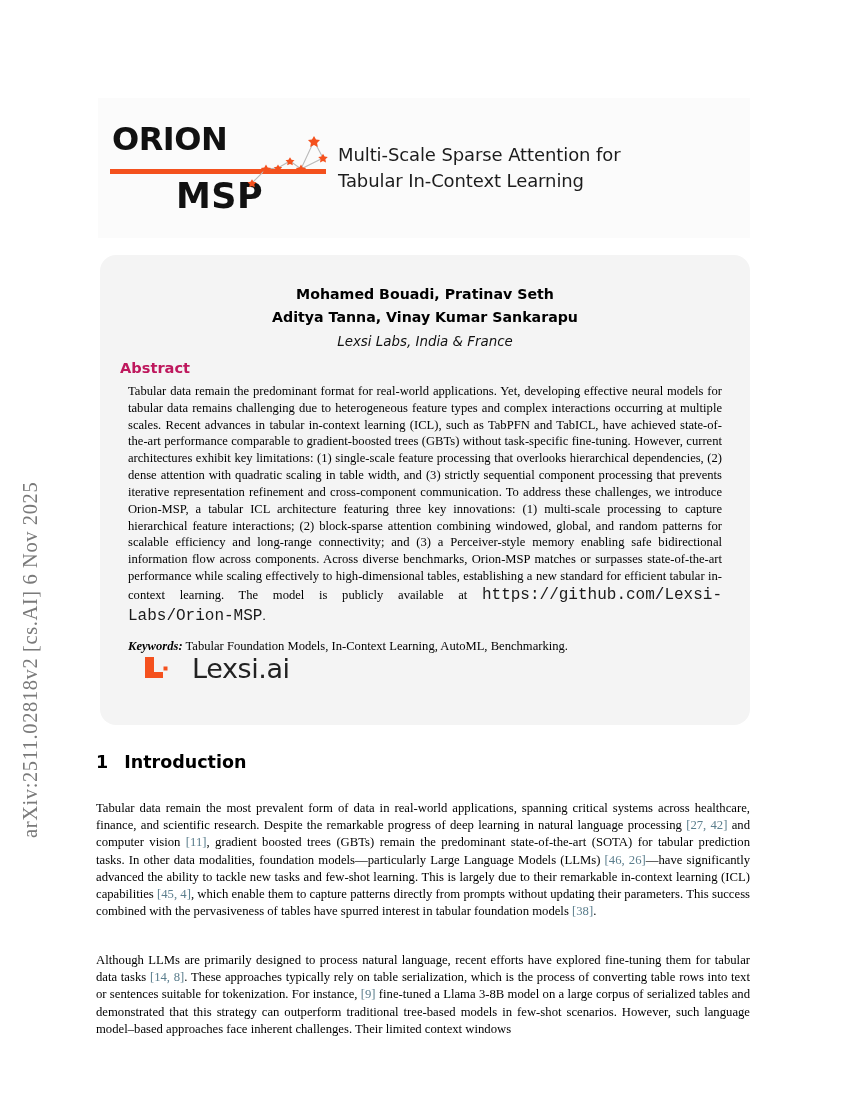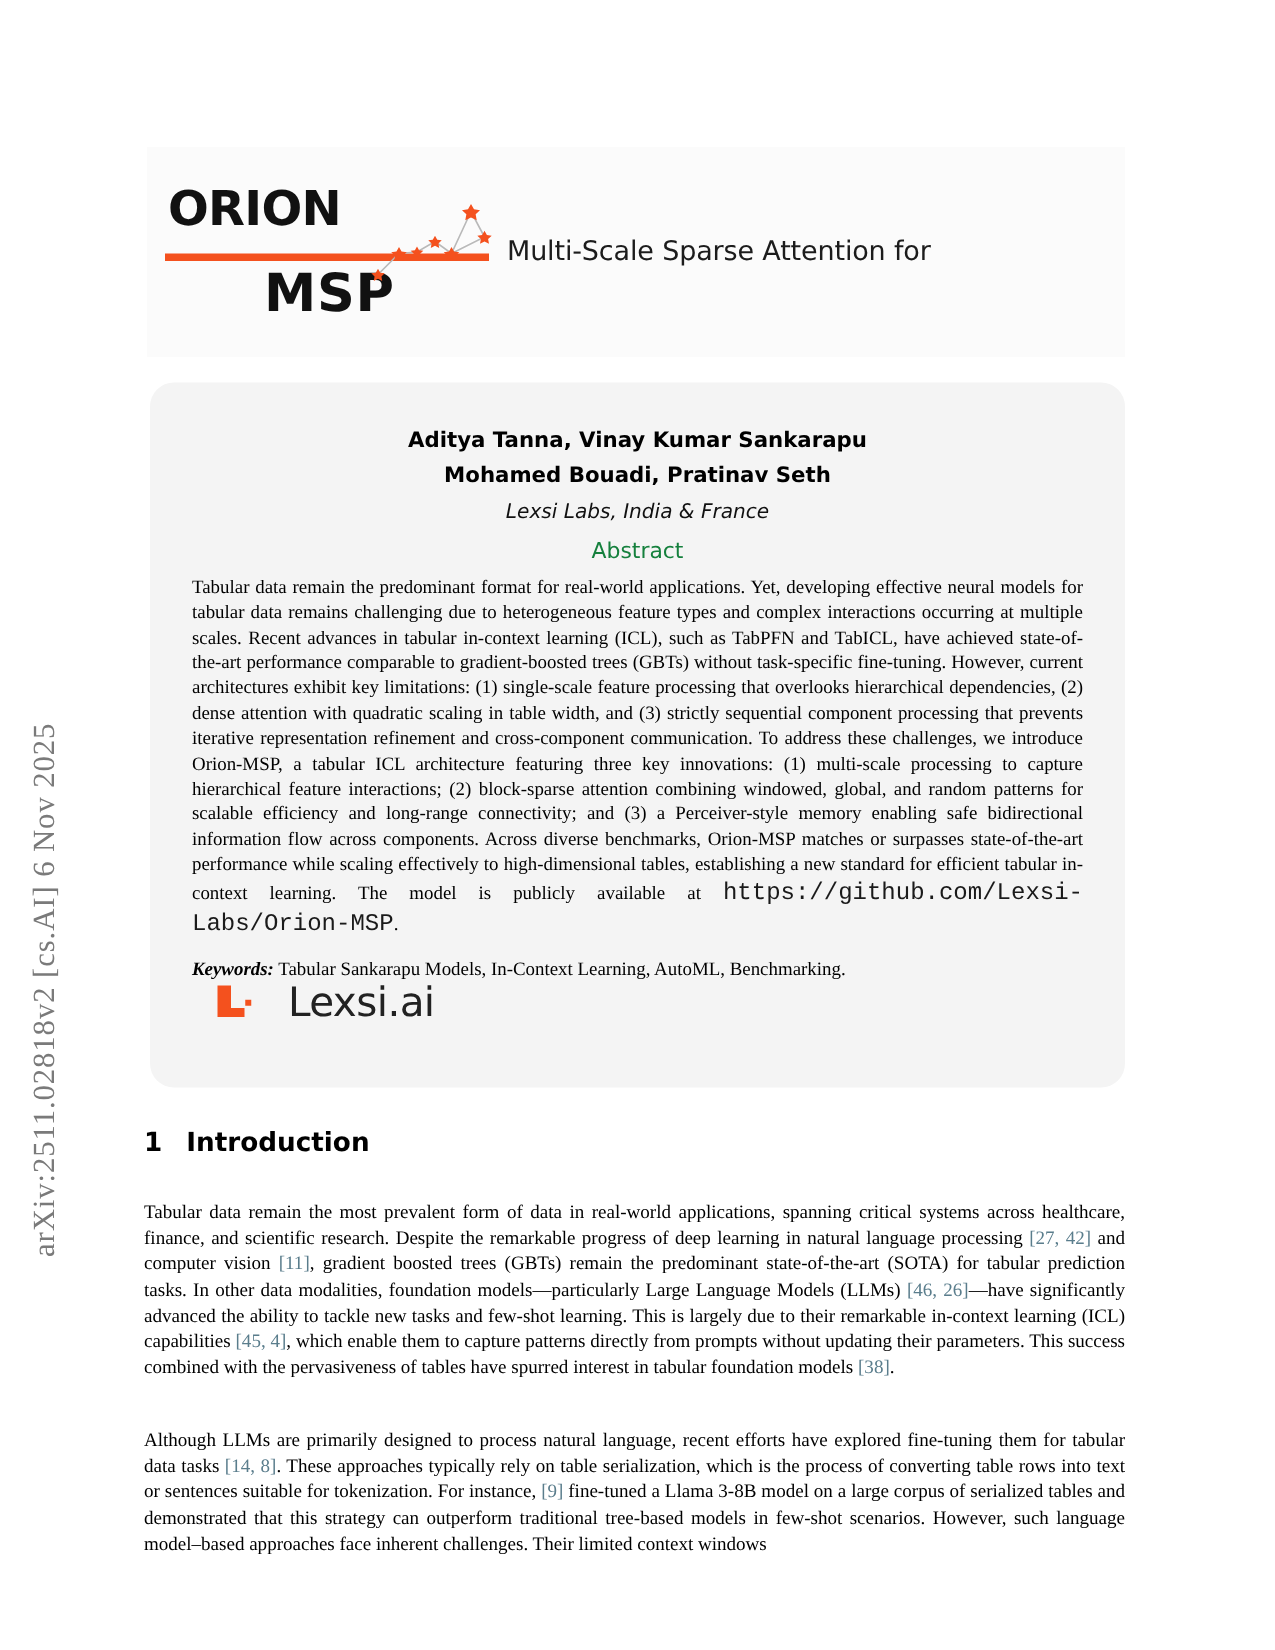--- a/index.html
+++ b/index.html
@@ -131,27 +131,26 @@
   }
   .affiliation {
     text-align: center;
     font-family: "DejaVu Sans", sans-serif;
     font-style: italic;
     font-size: 13.4px;
     color: #111;
     margin-top: 5px;
   }
   .abstract-heading {
-    text-align: center;
-    font-family: "DejaVu Sans", sans-serif;
-    font-weight: normal;
+    font-family: "DejaVu Sans", sans-serif;
+    font-weight: bold;
     font-size: 14.6px;
     margin-top: 10px;
     margin-bottom: 7px;
-    color: #15803d;
+    color: #be185d;
   }
   .abstract-body {
     font-family: "Liberation Serif", serif;
     font-size: 12.6px;
     line-height: 1.335;
     text-align: justify;
     color: #000;
     padding: 0 8px;
   }
   .abstract-body .url {
@@ -244,37 +243,38 @@
         <path d="M44 24.2 l1.5 2.6 3 .4 -2.2 2.1 .5 3 -2.8-1.4 -2.8 1.4 .5-3 -2.2-2.1 3-.4z"></path>
         <path d="M55 31.6 l1.7 3 3.5 .5 -2.6 2.4 .6 3.5 -3.2-1.6 -3.2 1.6 .6-3.5 -2.6-2.4 3.5-.5z"></path>
         <path d="M68 3.0 l2.0 3.5 4.0 .6 -2.9 2.8 .7 4.0 -3.8-1.9 -3.8 1.9 .7-4.0 -2.9-2.8 4.0-.6z"></path>
         <path d="M77 20.8 l1.6 2.8 3.2 .5 -2.4 2.2 .6 3.2 -3.0-1.5 -3.0 1.5 .6-3.2 -2.4-2.2 3.2-.5z"></path>
       </g>
     </svg>
   </div>
 
   <div class="header-title">
     <div>Multi-Scale Sparse Attention for</div>
+    <div>Tabular In-Context Learning</div>
   </div>
 </div>
 
 <div class="abstract-card">
 
+  <div class="authors-line">Mohamed Bouadi, Pratinav Seth</div>
   <div class="authors-line">Aditya Tanna, Vinay Kumar Sankarapu</div>
-  <div class="authors-line">Mohamed Bouadi, Pratinav Seth</div>
   <div class="affiliation">Lexsi Labs, India &amp; France</div>
 
   <div class="abstract-heading">Abstract</div>
 
   <div class="abstract-body">
     <span>Tabular data remain the predominant format for real-world applications. Yet, developing effective neural models for tabular data remains challenging due to heterogeneous feature types and complex interactions occurring at multiple scales. Recent advances in tabular in-context learning (ICL), such as TabPFN and TabICL, have achieved state-of-the-art performance comparable to gradient-boosted trees (GBTs) without task-specific fine-tuning. However, current architectures exhibit key limitations: (1) single-scale feature processing that overlooks hierarchical dependencies, (2) dense attention with quadratic scaling in table width, and (3) strictly sequential component processing that prevents iterative representation refinement and cross-component communication. To address these challenges, we introduce Orion-MSP, a tabular ICL architecture featuring three key innovations: (1) multi-scale processing to capture hierarchical feature interactions; (2) block-sparse attention combining windowed, global, and random patterns for scalable efficiency and long-range connectivity; and (3) a Perceiver-style memory enabling safe bidirectional information flow across components. Across diverse benchmarks, Orion-MSP matches or surpasses state-of-the-art performance while scaling effectively to high-dimensional tables, establishing a new standard for efficient tabular in-context learning. The model is publicly available at </span><span class="url">https://github.com/Lexsi-Labs/Orion-MSP</span><span>.</span>
   </div>
 
   <div class="keywords">
-    <b>Keywords:</b><span> Tabular Sankarapu Models, In-Context Learning, AutoML, Benchmarking.</span>
+    <b>Keywords:</b><span> Tabular Foundation Models, In-Context Learning, AutoML, Benchmarking.</span>
   </div>
 
   <div class="lexsi-logo">
     <span class="lexsi-mark">
       <svg viewBox="0 0 27 27" width="27" height="27">
         <path d="M3 2 h9 v15 h9 v6 h-18 z" fill="#f4511e"></path>
         <rect x="21.5" y="11.5" width="4" height="4" fill="#f4511e"></rect>
       </svg>
     </span>
     <span class="lexsi-word">Lexsi.ai</span>

